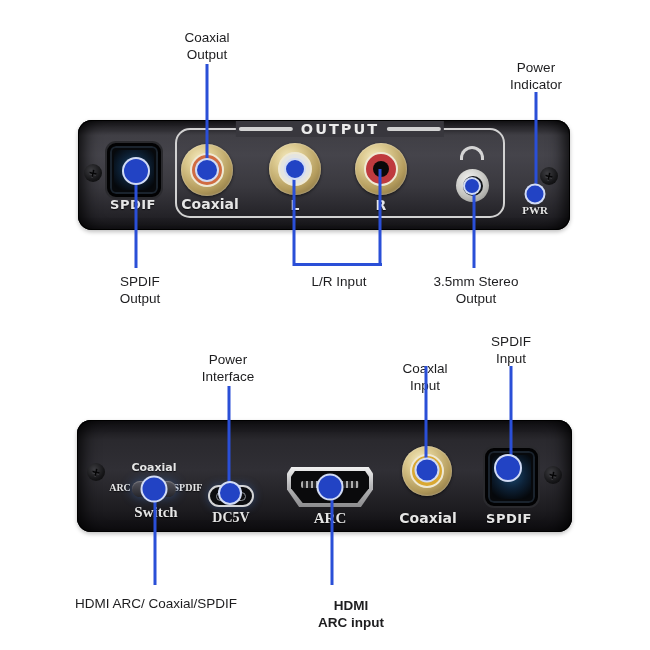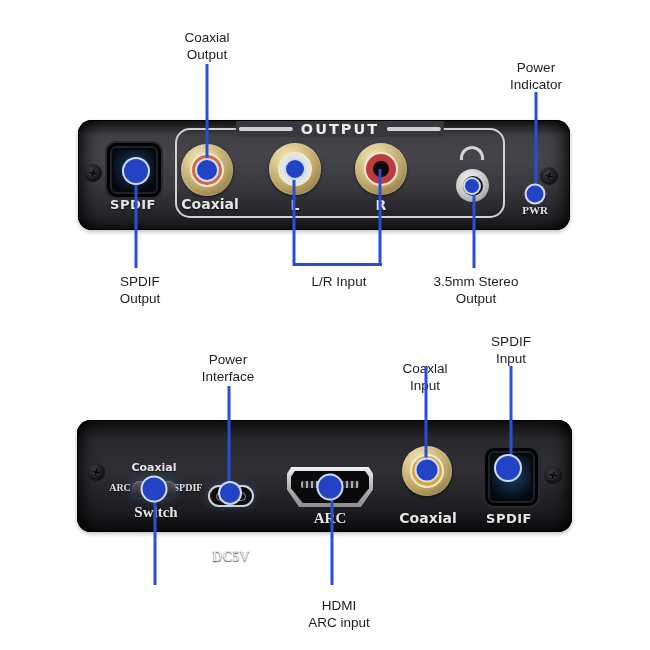--- a/index.html
+++ b/index.html
@@ -151,21 +151,21 @@
 
     <div class="ptext sans" style="left:77px;top:41px;font-size:11px;">Coaxial</div>
     <div class="ptext serif" style="left:43px;top:62px;font-size:10px;">ARC</div>
     <div class="ptext serif" style="left:111px;top:62px;font-size:10px;">SPDIF</div>
     <div class="slide-switch" style="left:55px;top:61px;width:44px;height:16px;"></div>
     <div class="ptext serif" style="left:79px;top:84px;font-size:15px;">Switch</div>
 
     <div class="usbc" style="left:131px;top:65px;width:46px;height:22px;">
         <div class="inner"></div>
       </div>
-    <div class="ptext serif" style="left:154px;top:90px;font-size:14px;margin-top:39px;">DC5V</div>
+    <div class="ptext serif" style="left:154px;top:90px;font-size:14px;">DC5V</div>
 
     <div class="hdmi" style="left:210px;top:47px;width:86px;height:40px;">
       <div class="outer"></div>
         <div class="inner"></div>
         <div class="pins"></div>
     </div>
     <div class="ptext serif" style="left:253px;top:90px;font-size:15px;">ARC</div>
 
     <div class="rca" style="left:325px;top:26px;width:50px;height:50px;">
       <div class="rca-mid" style="width:34px;height:34px;background:#d9a832;"></div>
@@ -227,19 +227,20 @@
   </div>
   <div class="callout" style="left:425px;top:334px;margin-top:27px;">
     <div>Coaxlal</div>
       <div>Input</div>
   </div>
   <div class="callout" style="left:511px;top:334px;">
     <div>SPDIF</div>
       <div>Input</div>
   </div>
   <div class="callout" style="left:156px;top:596px;">
-  </div>
-  <div class="callout" style="left:339px;top:598px;">
+    <div>HDMI ARC/ Coaxial/SPDIF</div>
+  </div>
+  <div class="callout" style="left:351px;top:598px;font-weight:bold;">
     <div>HDMI</div>
       <div>ARC input</div>
   </div>
 
 </div>
 
 </body></html>

